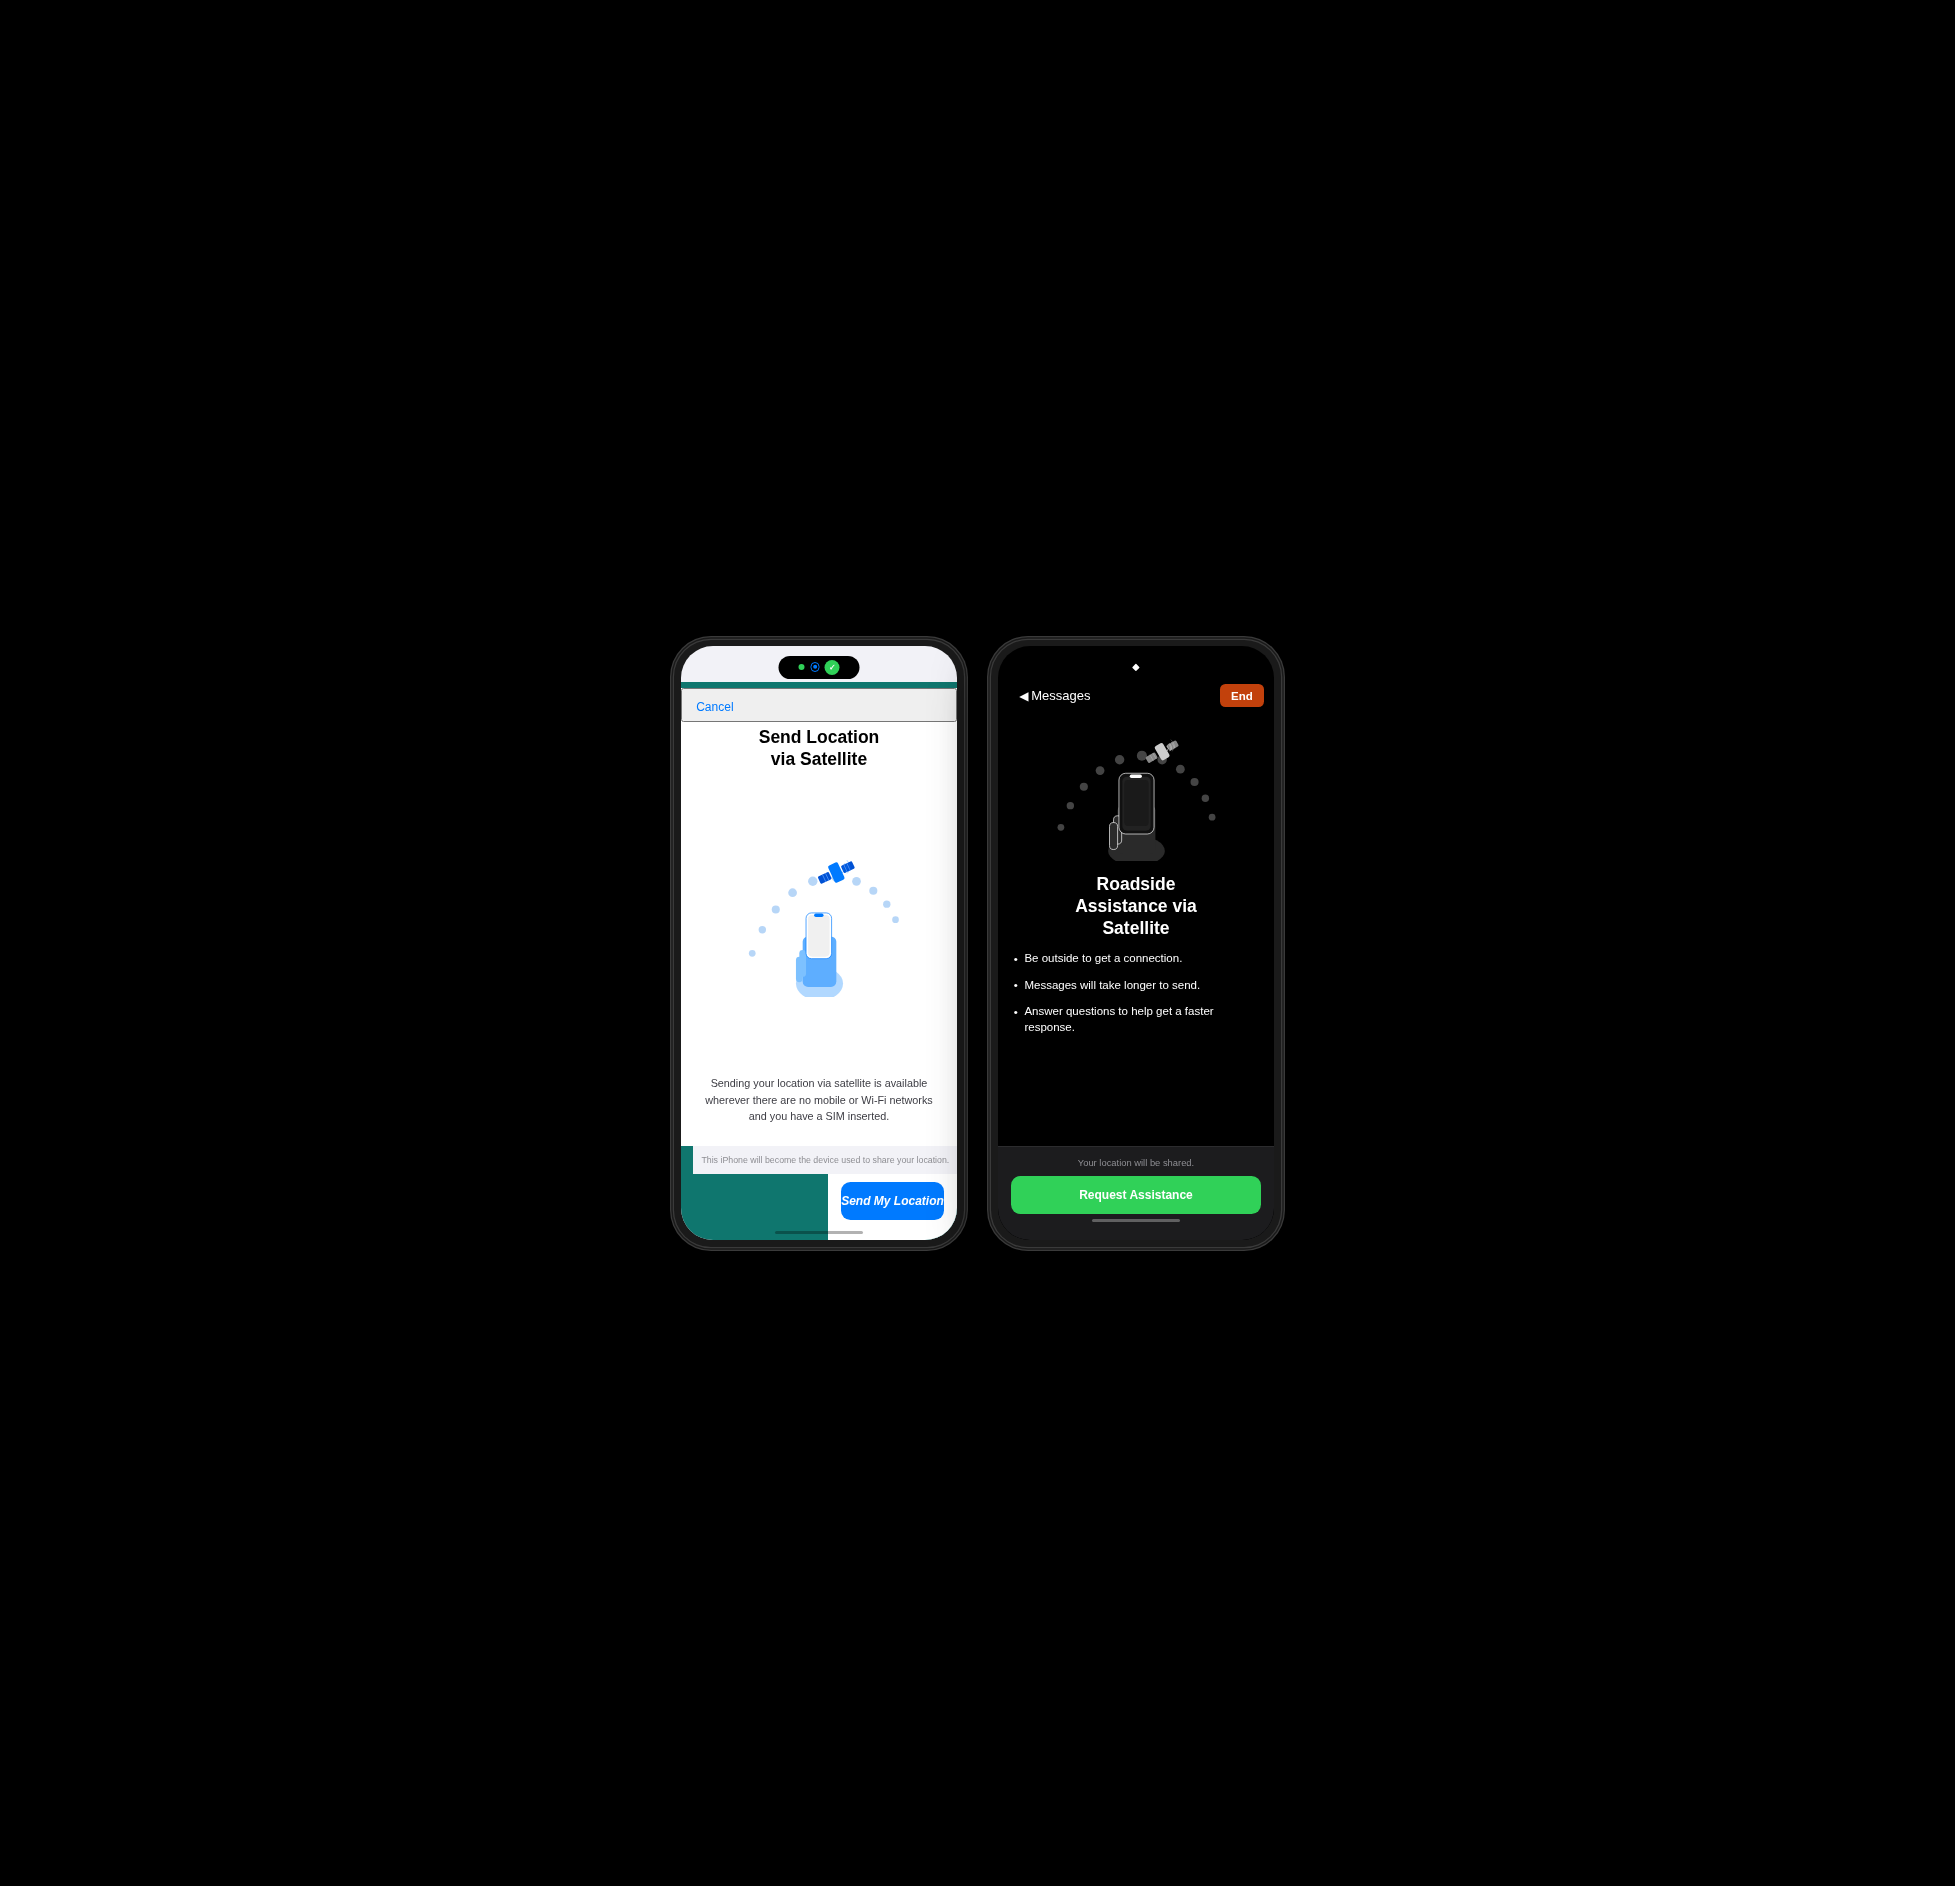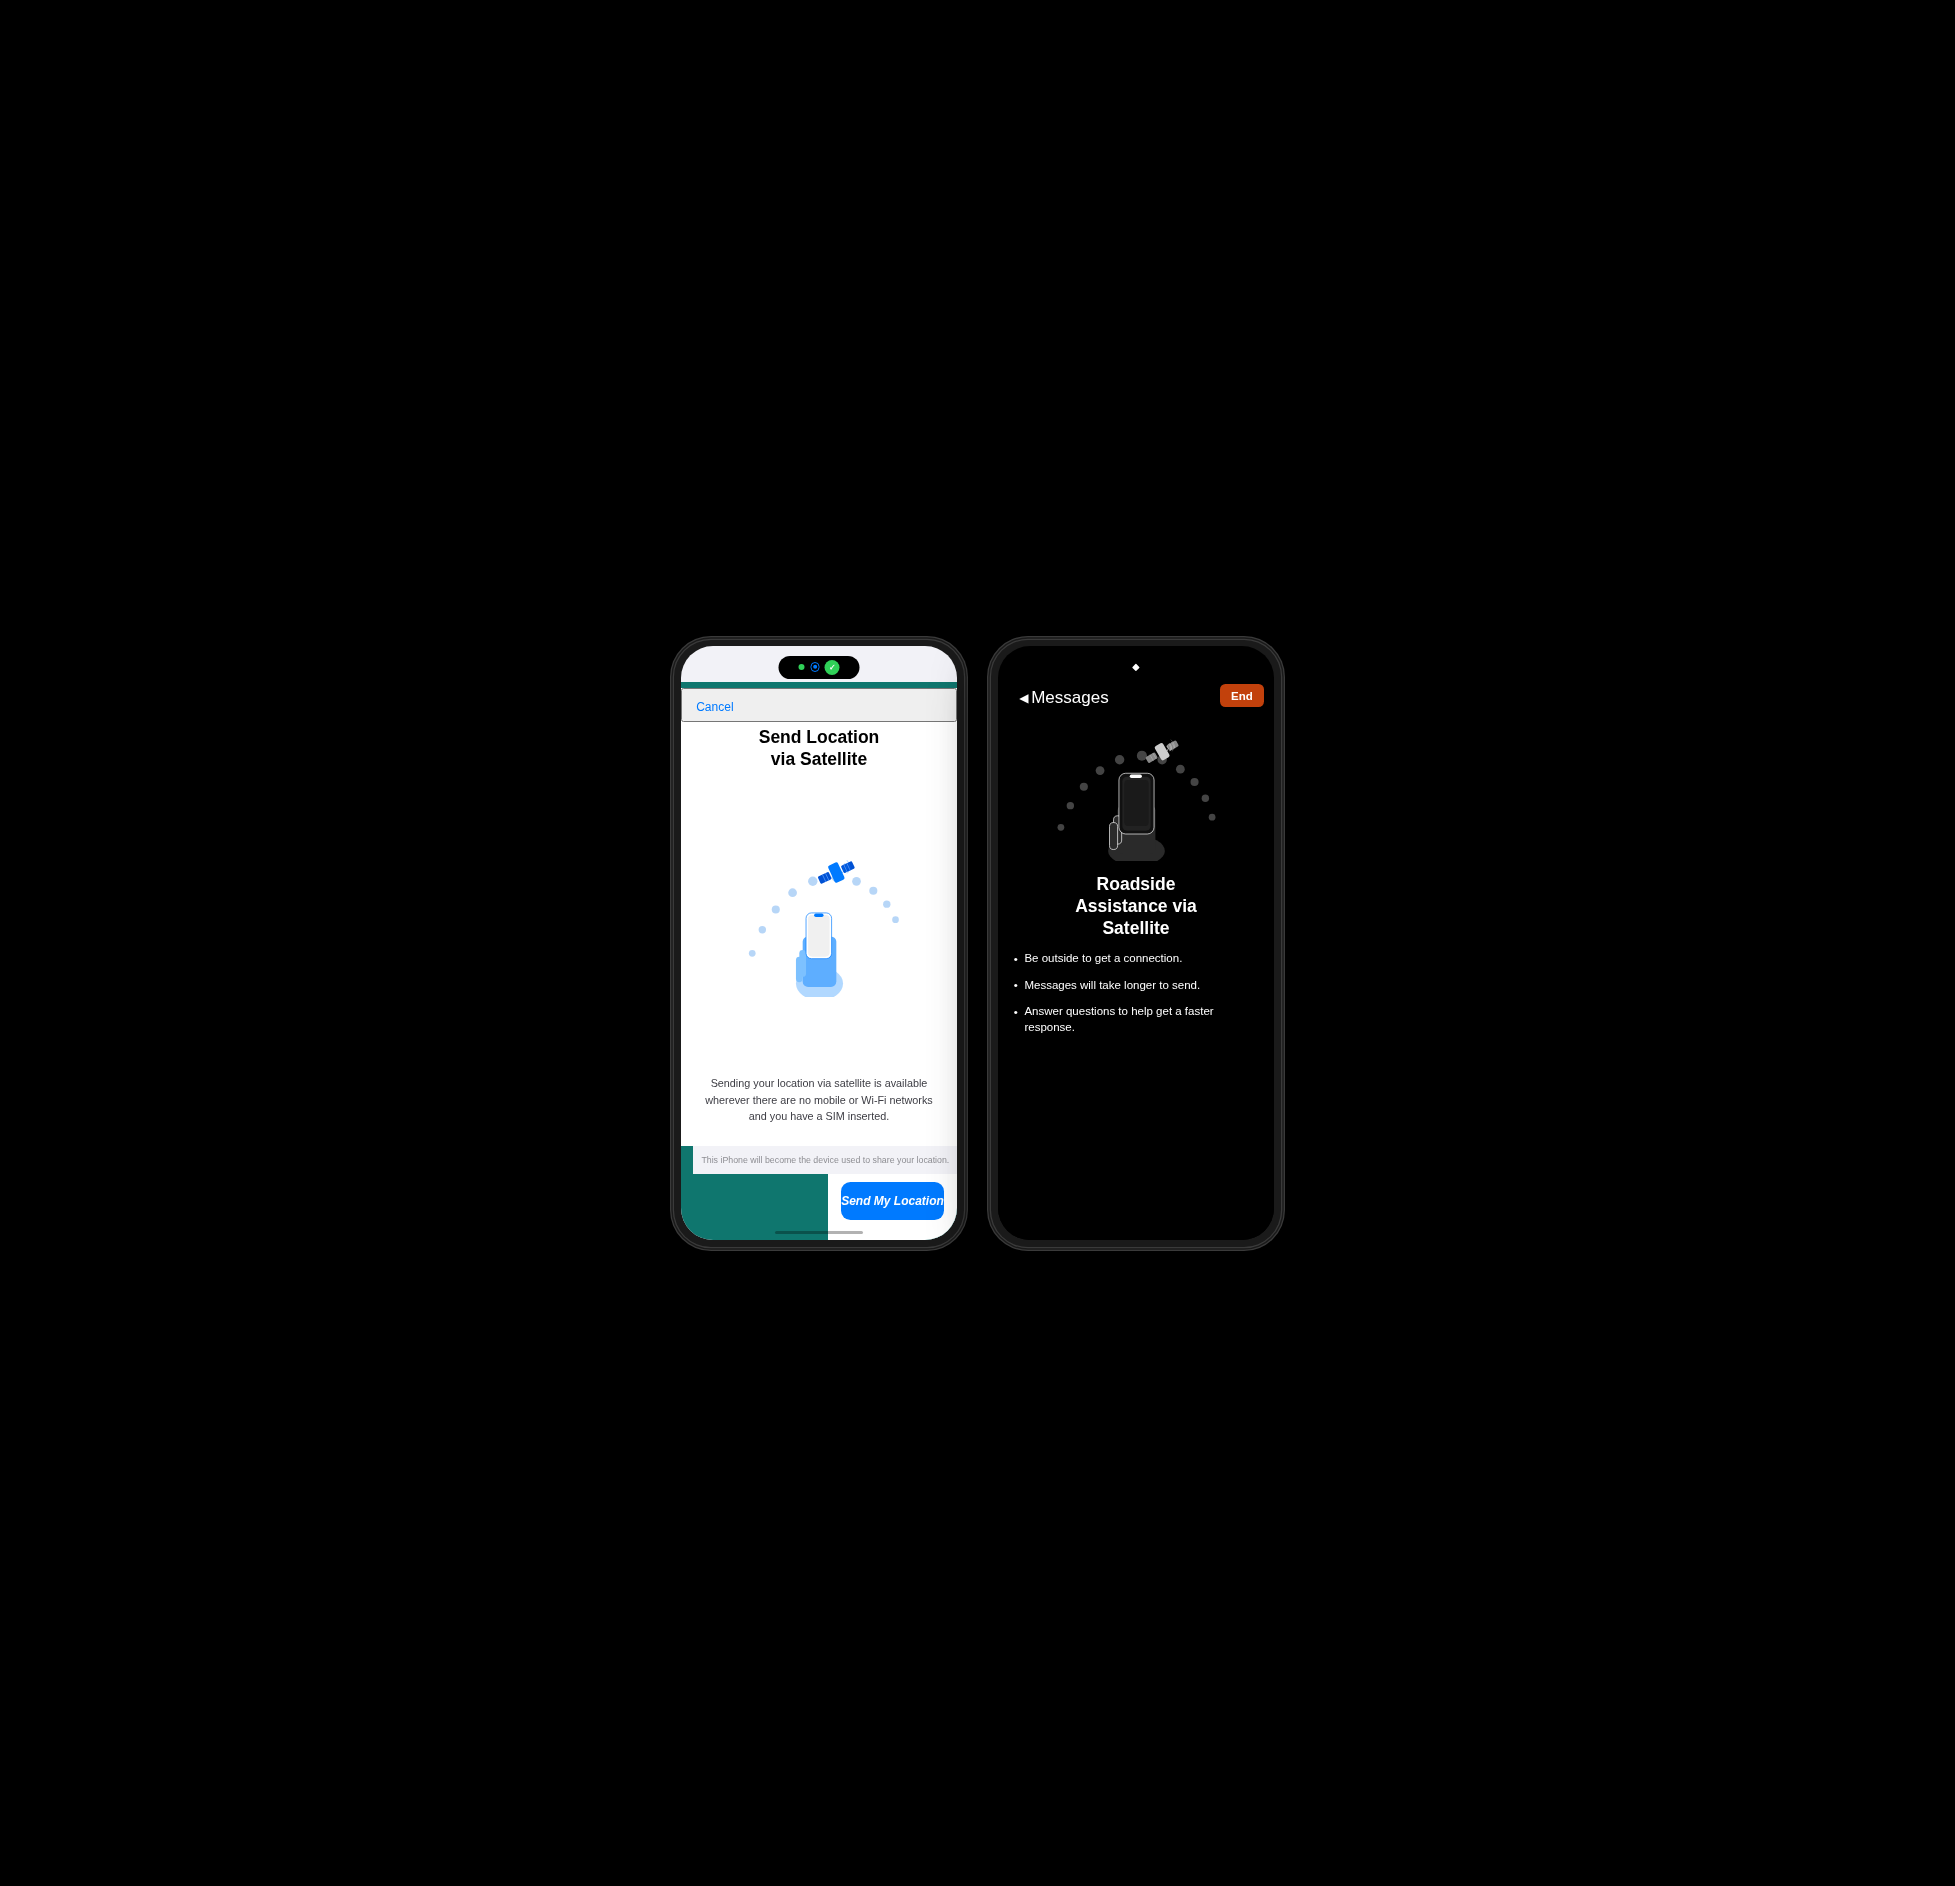--- a/index.html
+++ b/index.html
@@ -292,21 +292,21 @@
       padding: 2.7px 10.8px 5.4px;
       color: white;
     }
 
     .back-arrow {
       font-size: 12px;
       color: white;
     }
 
     .back-label {
-      font-size: 17px;
+      font-size: 13px;
       color: white;
     }
 
     .end-btn {
       position: absolute;
       top: 38px;
       right: 10.8px;
       background: #c2410c;
       color: white;
       border: none;
@@ -651,20 +651,25 @@
               <span class="bullet-dot">•</span>
               <span>Messages will take longer to send.</span>
             </div>
             <div class="bullet-item">
               <span class="bullet-dot">•</span>
               <span>Answer questions to help get a faster response.</span>
             </div>
           </div>
         </div>
 
+        <div class="bottom-action-dark">
+          <p class="location-shared-text">Your location will be shared.</p>
+          <button class="request-btn">Request Assistance</button>
+          <div class="home-indicator-dark"></div>
+        </div>
 
       </div>
 
     </div>
   </div>
 
 </div>
 
 
 </body></html>

